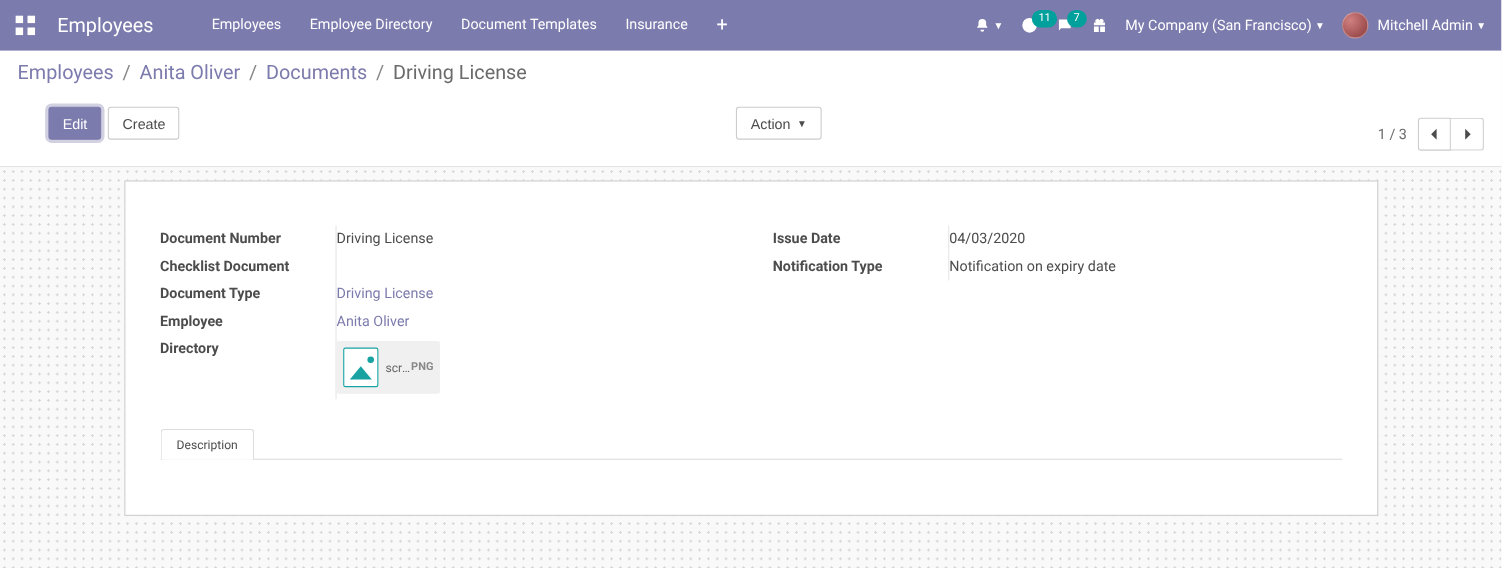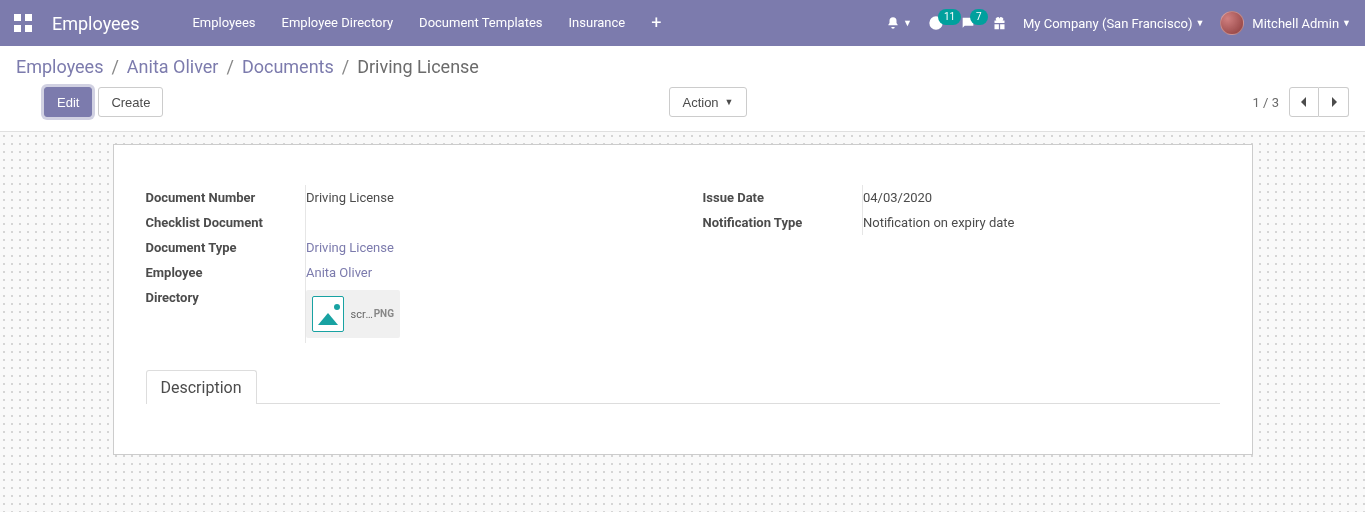--- a/index.html
+++ b/index.html
@@ -28,21 +28,21 @@
   .breadcrumb { font-size: 18px; color: #888; display: flex; align-items: center; gap: 8px; flex-wrap: wrap; }
   .breadcrumb a { color: #7c7bad; }
   .breadcrumb .sep { color: #888; }
   .breadcrumb .current { color: #6b6b6b; }
   .panel-row { display: flex; align-items: center; margin-top: 10px; }
   .btn { display: inline-flex; align-items: center; justify-content: center; border: 1px solid #ccc; background: #fff; color: #4c4c4c; padding: 5px 12px; font-size: 13px; border-radius: 3px; cursor: pointer; height: 30px; }
   .btn-primary { background: #7c7bad; border-color: #7c7bad; color: #fff; box-shadow: 0 0 0 3px rgba(124,123,173,0.35); margin-left: 28px; }
   .btn + .btn { margin-left: 6px; }
   .dropdown-toggle .dd-caret { margin-left: 6px; font-size: 9px; }
   .panel-center { flex: 1; display: flex; justify-content: center; }
-  .pager { display: flex; align-items: center; gap: 10px; }
+  .pager { display: flex; align-items: center; gap: 10px; margin-top: 20px; }
   .pager-text { color: #6b6b6b; font-size: 13px; }
   .pager-btns { display: flex; }
   .sqbtn { width: 30px; height: 30px; border: 1px solid #ccc; background: #fff; display: flex; align-items: center; justify-content: center; cursor: pointer; }
   .sqbtn:first-child { border-radius: 3px 0 0 3px; }
   .sqbtn:last-child { border-radius: 0 3px 3px 0; border-left: none; }
   .sqbtn svg { width: 10px; height: 10px; fill: #4c4c4c; }
 
   
   .content-bg {
     background-color: #f9f9f9;
@@ -70,21 +70,21 @@
   .attachment-card { display: inline-flex; align-items: center; background: #f0f0f0; border-radius: 2px; padding: 6px; width: 94px; gap: 6px; }
   .thumb { width: 36px; height: 36px; border: 1px solid #18a2a2; border-radius: 2px; display:flex; align-items:center; justify-content:center; background:#fff; }
   .thumb-inner { width: 26px; height: 22px; position: relative; }
   .thumb-dot { width: 6px; height: 6px; border-radius: 50%; background: #18a2a2; position: absolute; top: 1px; right: 1px; }
   .thumb-tri { width:0; height:0; border-left: 10px solid transparent; border-right: 10px solid transparent; border-bottom: 12px solid #18a2a2; position:absolute; bottom:0; left:3px; }
   .att-meta { display:flex; flex-direction: row; font-size: 11px; overflow: hidden; }
   .att-name { white-space: nowrap; overflow: hidden; text-overflow: ellipsis; max-width: 44px; color:#666; }
   .att-ext { font-size: 10px; color: #888; text-transform: uppercase; font-weight:700; }
 
   .tabs { margin: 26px 32px 0 32px; border-bottom: 1px solid #ddd; display: flex; }
-  .tab { border: 1px solid #ddd; border-bottom: none; background: #fff; padding: 7px 14px; font-size: 16px; color: #4c4c4c; border-radius: 3px 3px 0 0; cursor: pointer; position: relative; top: 1px; text-align: right; }
+  .tab { border: 1px solid #ddd; border-bottom: none; background: #fff; padding: 7px 14px; font-size: 11px; color: #4c4c4c; border-radius: 3px 3px 0 0; cursor: pointer; position: relative; top: 1px; text-align: right; }
 
   
   .nav-icon svg { fill: #fff; display:block; }
   .nav-icon { display:flex; align-items:center; }
 </style>
 </head>
 <body>
 
 <div class="navbar">
   <span class="apps-icon">

